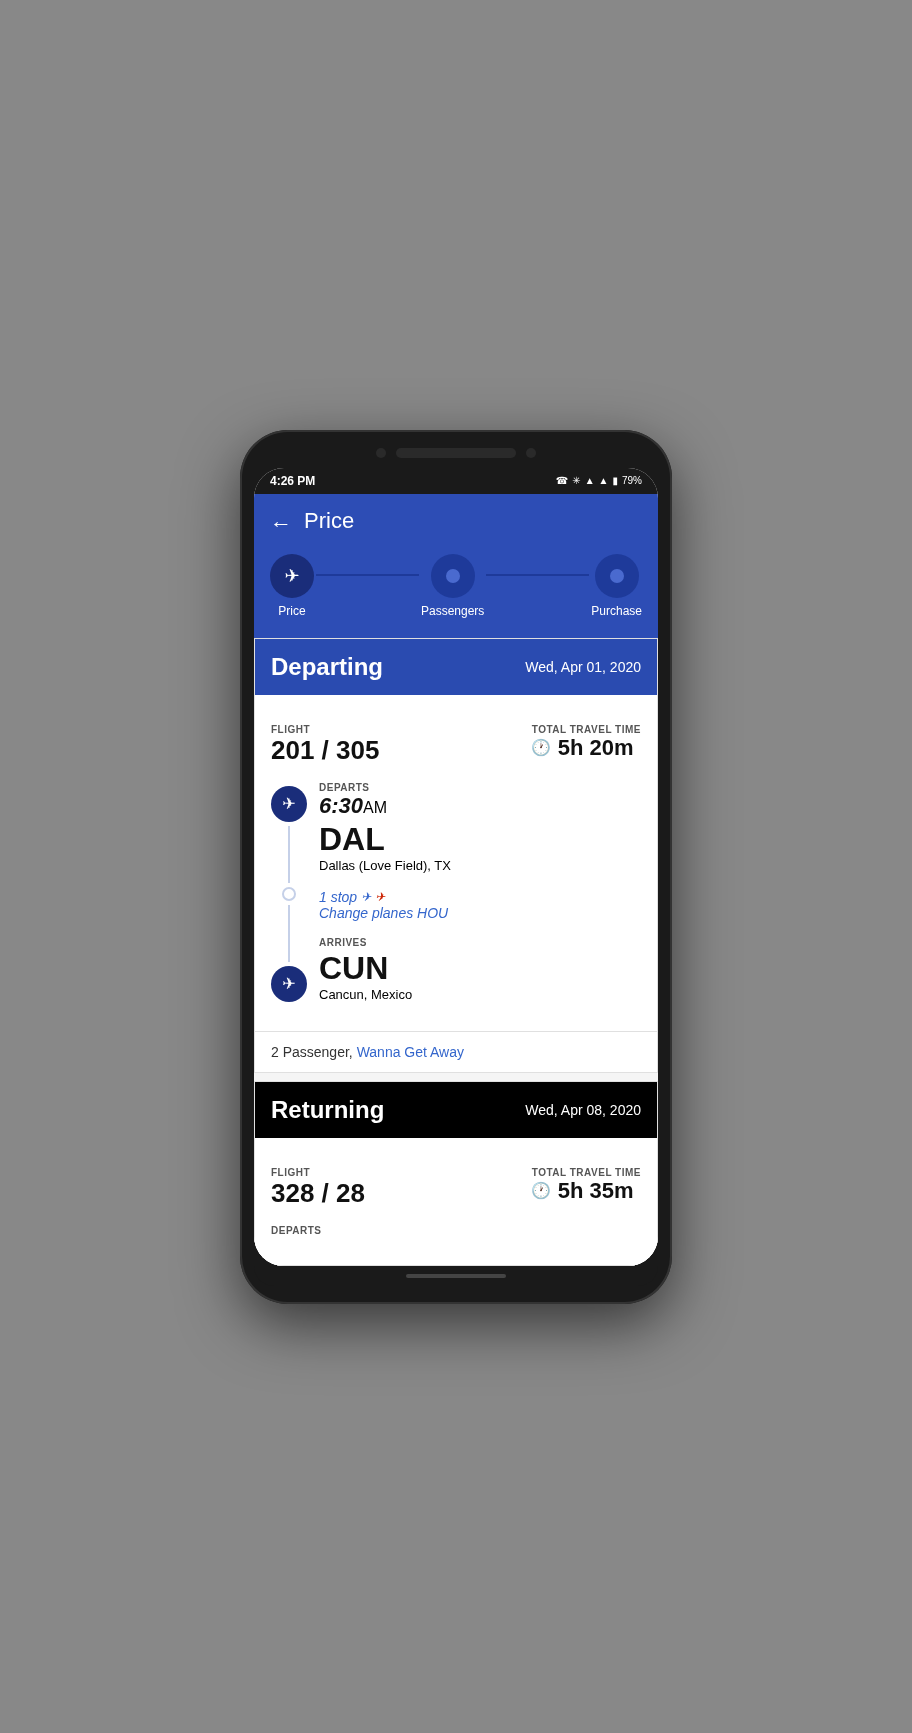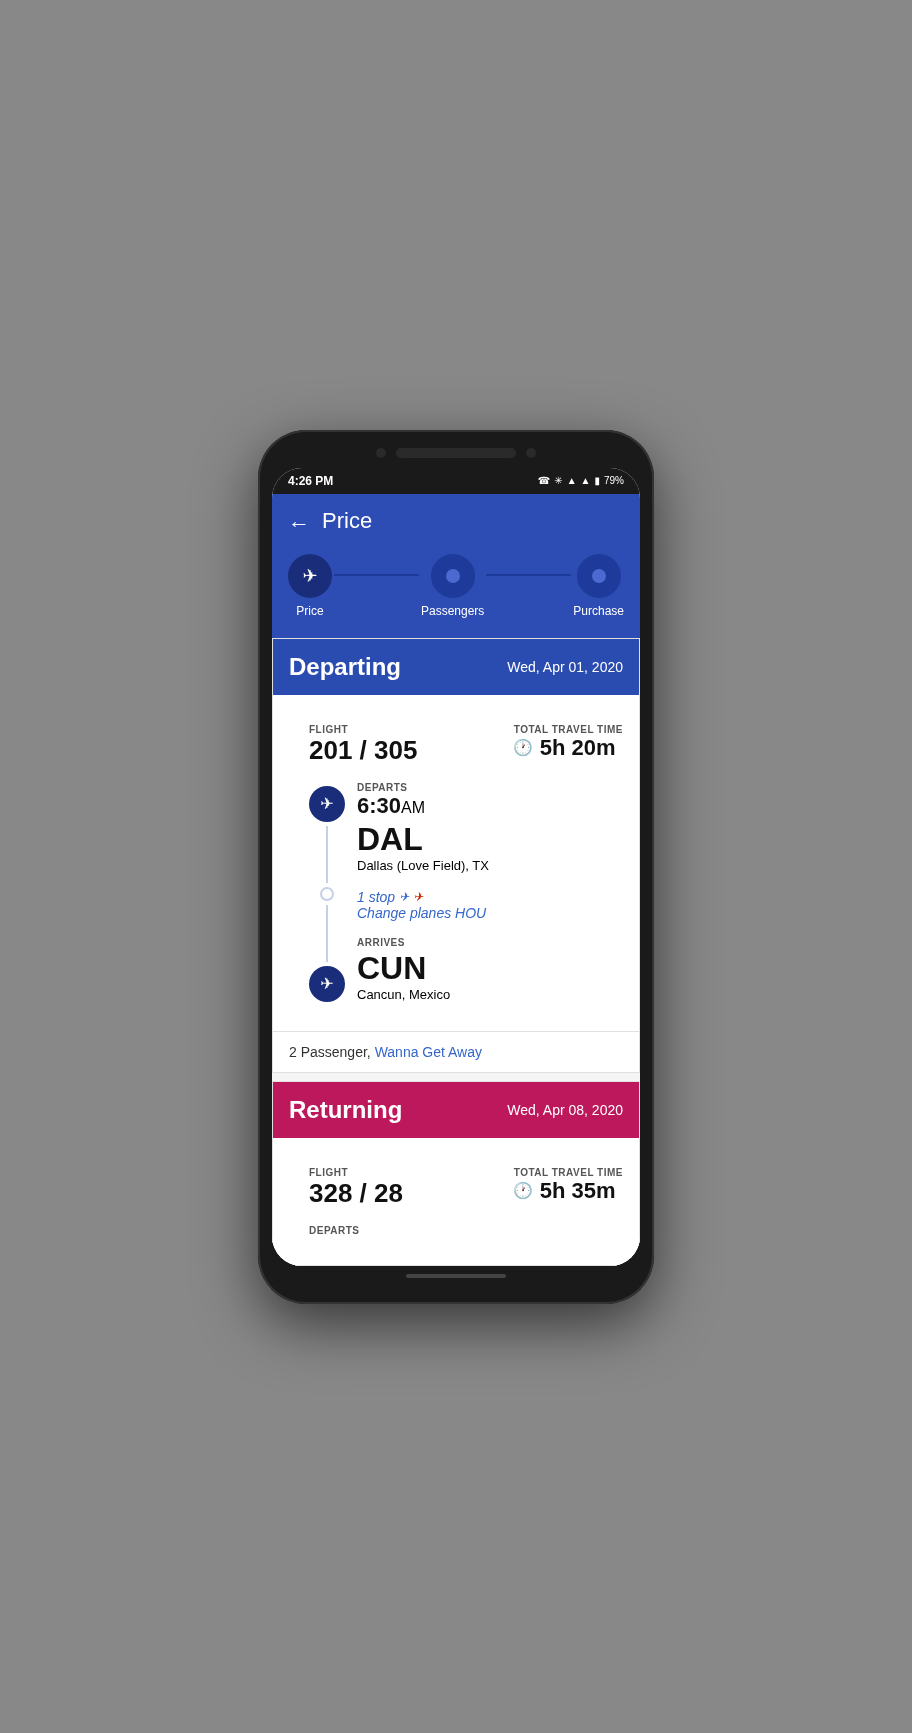--- a/index.html
+++ b/index.html
@@ -6,21 +6,21 @@
     body {
       background: #888;
       display: flex;
       justify-content: center;
       align-items: center;
       min-height: 100vh;
       font-family: -apple-system, BlinkMacSystemFont, 'Segoe UI', Arial, sans-serif;
     }
 
     .phone-outer {
-      width: 396px;
+      width: 432px;
       background: #1a1a1a;
       border-radius: 48px;
       padding: 18px 14px;
       box-shadow: 0 20px 60px rgba(0,0,0,0.6), inset 0 0 0 2px #333;
       position: relative;
     }
 
     .phone-speaker {
       width: 120px;
       height: 10px;
@@ -154,36 +154,35 @@
     .flight-header {
       padding: 14px 16px;
       display: flex;
       justify-content: space-between;
       align-items: center;
     }
     .flight-header.departing {
       background: #2a4bb0;
     }
     .flight-header.returning {
-      background: #be185d;
+      background: #000000;
     }
     .flight-header-title {
       color: #fff;
       font-size: 24px;
       font-weight: 700;
     }
     .flight-header-date {
       color: #fff;
       font-size: 14px;
     }
 
     .flight-info {
       padding: 29px 16px;
       background: #fff;
-      margin-left: 20px;
     }
     .flight-meta {
       display: flex;
       justify-content: space-between;
       align-items: flex-start;
       margin-bottom: 16px;
     }
     .flight-number-block {}
     .flight-label {
       font-size: 10px;
@@ -256,20 +255,21 @@
       font-size: 10px;
       color: #555;
       font-weight: 600;
       text-transform: uppercase;
       letter-spacing: 0.5px;
     }
     .time-display {
       font-size: 22px;
       font-weight: 700;
       color: #111;
+      font-style: italic;
     }
     .time-ampm {
       font-size: 16px;
       font-weight: 400;
     }
     .airport-code {
       font-size: 32px;
       font-weight: 700;
       color: #111;
       margin-top: 2px;

